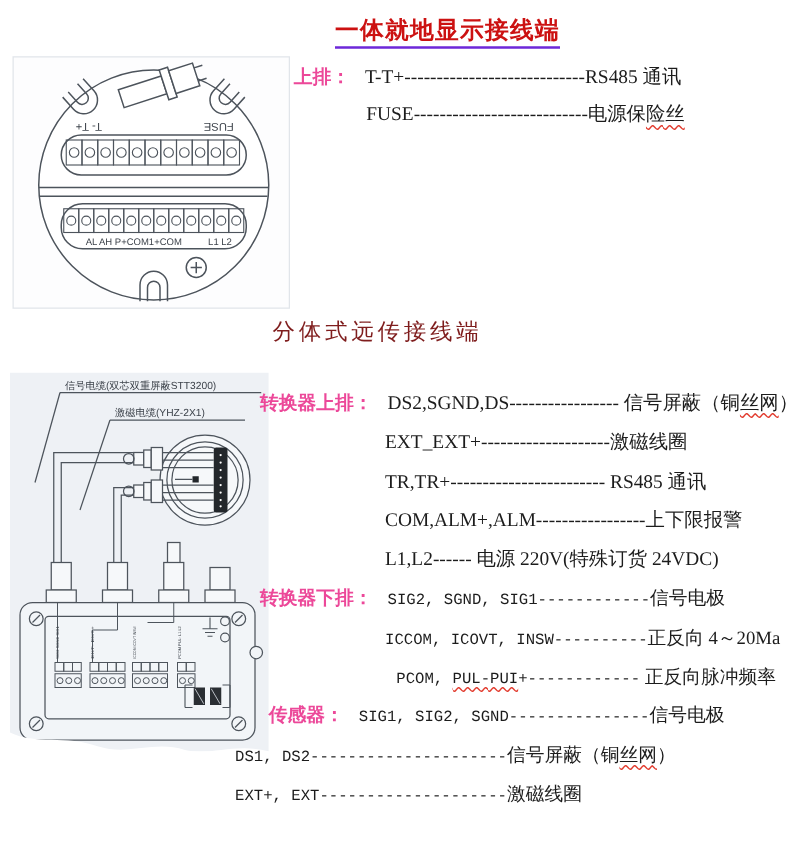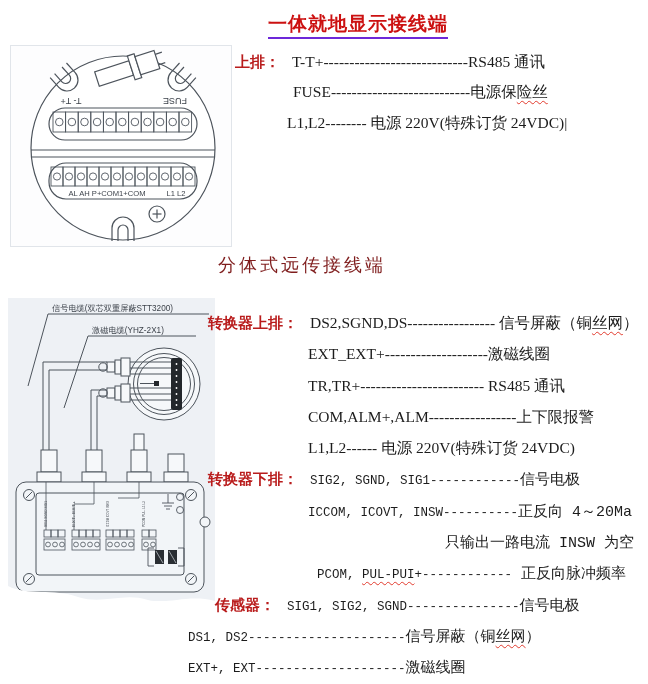--- a/index.html
+++ b/index.html
@@ -16,23 +16,23 @@
   }
   #section2-title{
     left:218px;top:253px;font-size:18px;color:#7f1d1d;letter-spacing:3px;
   }
   .block{position:absolute;}
   #block1{left:235px;top:47px;width:412px;}
   #block1 .trow{height:30.4px;line-height:30.4px;font-size:15.5px;white-space:nowrap;}
   #block2{left:188px;top:307px;width:460px;}
   #block2 .trow{height:31.3px;line-height:31.3px;font-size:15.5px;white-space:nowrap;}
   .lbl{font-weight:700;font-family:"Liberation Sans","DejaVu Sans",sans-serif;
-       font-size:15px;margin-right:12px;color:#b91c1c;}
+       font-size:15px;margin-right:12px;color:#ec4899;}
   .mono{font-family:"Liberation Mono","DejaVu Sans Mono",monospace;font-size:12.5px;}
-  .dsans{font-family:Liberation Mono, monospace;font-size:15px;}
+  .dsans{font-family:Liberation Serif, serif;font-size:15px;}
   .wavy{text-decoration-line:underline;text-decoration-style:wavy;
         text-decoration-color:#e23b2e;text-decoration-thickness:1px;text-underline-offset:3px;}
   .pl20{padding-left:20px}.pl27{padding-left:27px}.pl52{padding-left:52px}
   .pl58{padding-left:58px}.pl120{padding-left:120px}.pl129{padding-left:129px}
   .pl257{padding-left:257px}
   #img1{left:10px;top:45px;width:222px;height:202px;background:#fdfdfe;
         border:1px solid #e1e5ea;box-sizing:border-box;}
   #img2{left:8px;top:298px;width:207px;height:312px;}
   svg{display:block;}
   svg text{font-family:"Liberation Sans","DejaVu Sans",sans-serif;fill:#3d434b;}
@@ -142,23 +142,20 @@
   <text x="165" y="150" font-size="7.6" text-anchor="middle">L1 L2</text>
 </svg>
 </div>
 
 <div class="block" id="block1">
   <div class="trow">
     <span class="lbl">上排：</span><span>T-T+----------------------------</span><span>RS485 通讯</span>
   </div>
   <div class="trow pl58">
     <span>FUSE---------------------------</span><span>电源保</span><span class="wavy">险丝</span>
-  </div>
-  <div class="trow pl52">
-    <span>L1,L2--------</span><span> 电源 220V(特殊订货 24VDC)</span><span>|</span>
   </div>
 </div>
 
 <div class="abs" id="section2-title">分体式远传接线端</div>
 
 <div class="abs" id="img2">
 <svg width="207" height="312" viewBox="0 0 207 312">
   <rect x="0" y="0" width="207" height="303" fill="#eef1f5"></rect>
   <g stroke="#4d545c" stroke-width="1" fill="none">
 
@@ -316,23 +313,20 @@
   </div>
   <div class="trow pl120">
     <span>L1,L2------</span><span> 电源 220V(特殊订货 24VDC)</span>
   </div>
   <div class="trow pl20">
     <span class="lbl">转换器下排：</span><span class="mono">SIG2, SGND, SIG1------------</span><span class="dsans">信号电极</span>
   </div>
   <div class="trow pl120">
     <span class="mono">ICCOM, ICOVT, INSW----------</span><span class="dsans">正反向 4～20Ma</span>
   </div>
-  <div class="trow pl257">
-    <span class="dsans">只输出一路电流 INSW 为空</span>
-  </div>
   <div class="trow pl129">
     <span class="mono">PCOM, </span><span class="mono wavy">PUL-PUI</span><span class="mono">+------------</span><span class="dsans"> 正反向脉冲频率</span>
   </div>
   <div class="trow pl27">
     <span class="lbl">传感器：</span><span class="mono">SIG1, SIG2, SGND---------------</span><span class="dsans">信号电极</span>
   </div>
   <div class="trow">
     <span class="mono">DS1, DS2---------------------</span><span class="dsans">信号屏蔽（铜</span><span class="dsans wavy">丝网</span><span class="dsans">）</span>
   </div>
   <div class="trow">

